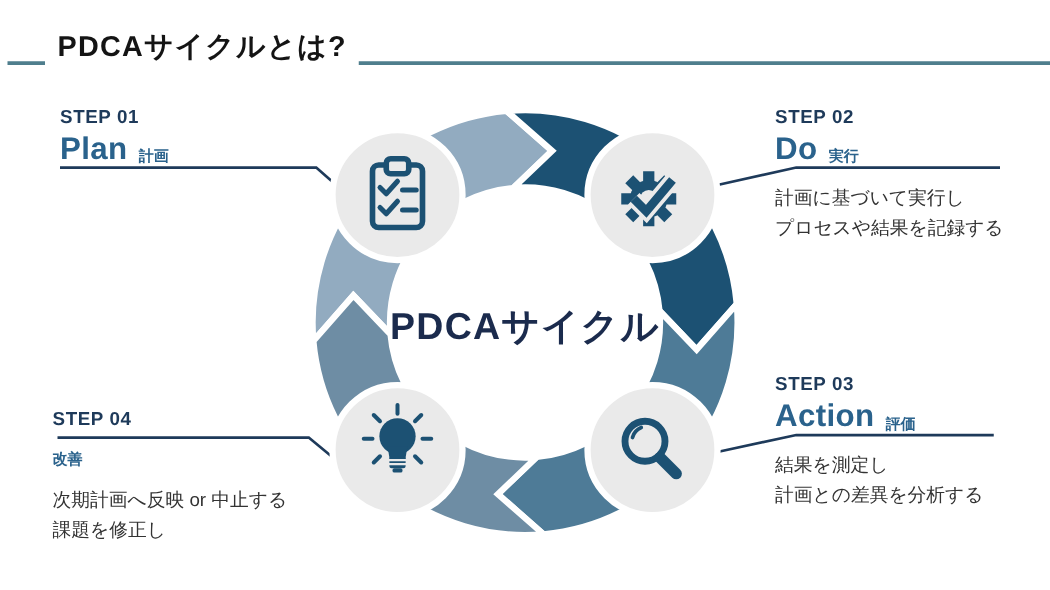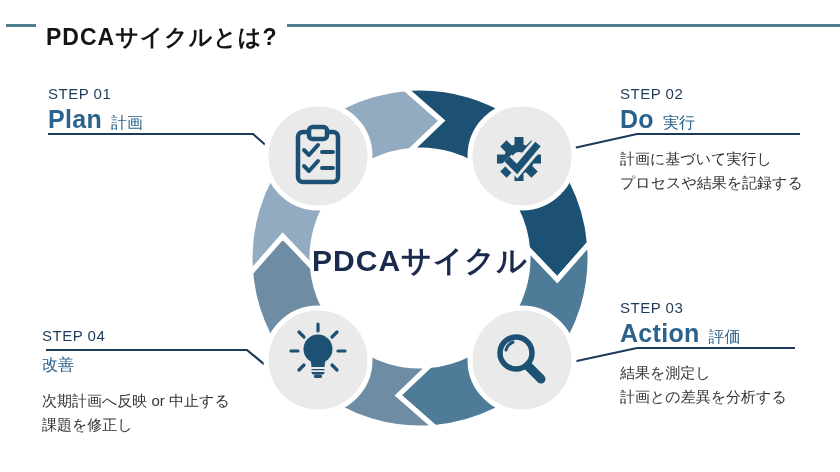--- a/index.html
+++ b/index.html
@@ -4,42 +4,42 @@
 <style>
   html,body{margin:0;padding:0;}
   body{
     width:840px;height:472px;position:relative;overflow:hidden;
     background:#ffffff;
     font-family:"Liberation Sans","DejaVu Sans",sans-serif;
   }
   
   .titlebar{
     position:absolute;top:24px;left:0;right:0;
-    display:flex;align-items:flex-start;gap:10px;padding-left:6px;
+    display:flex;align-items:flex-end;gap:10px;padding-left:6px;
   }
   .rule{height:3px;background:#4f7e8d;}
   .rule-short{width:30px;flex:0 0 auto;}
   .rule-long{flex:1 1 auto;}
   .page-title{
     margin:0;font-size:23px;font-weight:bold;color:#141414;
     letter-spacing:1px;line-height:1.2;white-space:nowrap;
   }
   
   .step-block{position:absolute;width:235px;}
   .pos-p{left:48px;top:85px;}
   .pos-d{left:620px;top:85px;}
   .pos-c{left:620px;top:299px;}
   .pos-a{left:42px;top:299px;margin-top:28px;}
   .step-num{
-    font-size:15px;font-weight:normal;color:#1e3a5a;
+    font-size:15px;font-weight:bold;color:#1e3a5a;
     letter-spacing:.5px;line-height:1.15;
   }
   .step-head{display:flex;align-items:flex-end;gap:9px;margin-top:1px;height:31px;}
   .step-title{font-size:25px;font-weight:bold;color:#2a628c;letter-spacing:.3px;}
-  .step-title-ja{font-size:16px;font-weight:normal;color:#2a628c;}
+  .step-title-ja{font-size:12px;font-weight:bold;color:#2a628c;}
   .step-desc{margin-top:13px;font-size:15px;color:#333333;line-height:1.55;white-space:nowrap;}
   
   .center-label{
     position:absolute;left:270px;top:241px;width:300px;
     text-align:center;font-size:30px;font-weight:bold;color:#1b2b4d;
     letter-spacing:1px;
   }
   .diagram{position:absolute;left:0;top:0;}
 </style>
 </head>

